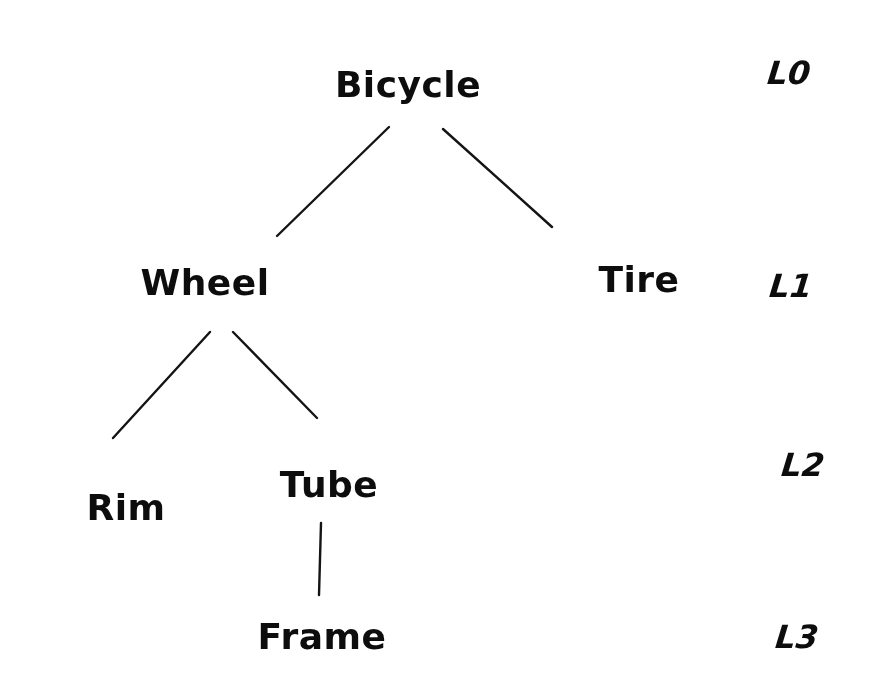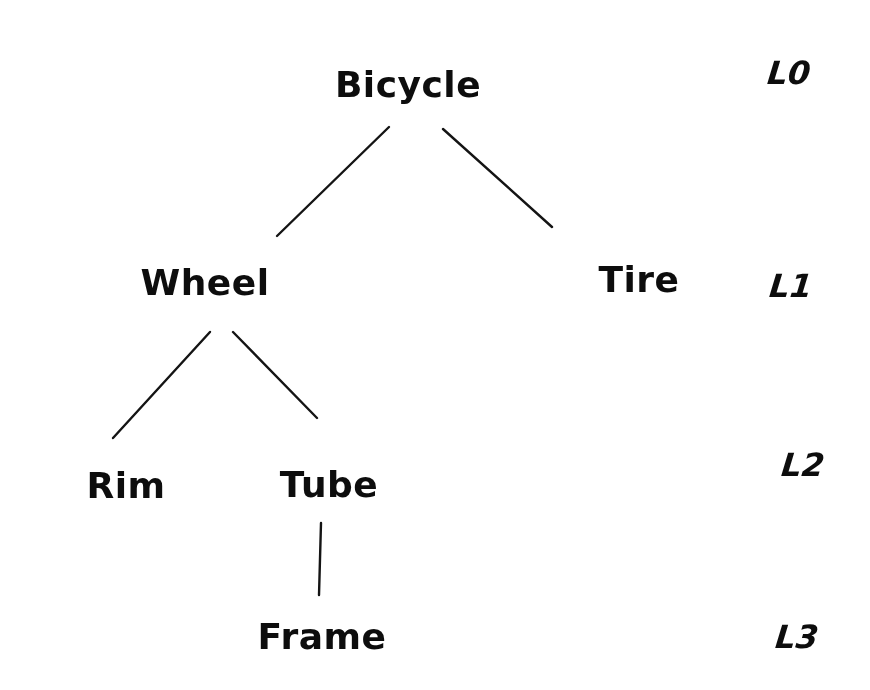--- a/index.html
+++ b/index.html
@@ -59,21 +59,21 @@
       <line x1="233" y1="332" x2="317" y2="418"></line>
       <line x1="321" y1="523" x2="319" y2="595"></line>
     </svg>
 
   <div class="node" style="left:408px; top:84px;">Bicycle</div>
 
   <div class="node" style="left:205px; top:282px;">Wheel</div>
 
   <div class="node" style="left:639px; top:279px;">Tire</div>
 
-  <div class="node" style="left:126px; top:485px;">Rim</div>
+  <div class="node" style="left:126px; top:507px;">Rim</div>
 
   <div class="node" style="left:329px; top:484px;">Tube</div>
 
   <div class="node" style="left:322px; top:636px;">Frame</div>
 
   <div class="lvl" style="left:789px; top:73px;">L0</div>
 
   <div class="lvl" style="left:791px; top:286px;">L1</div>
 
   <div class="lvl" style="left:803px; top:465px;">L2</div>

